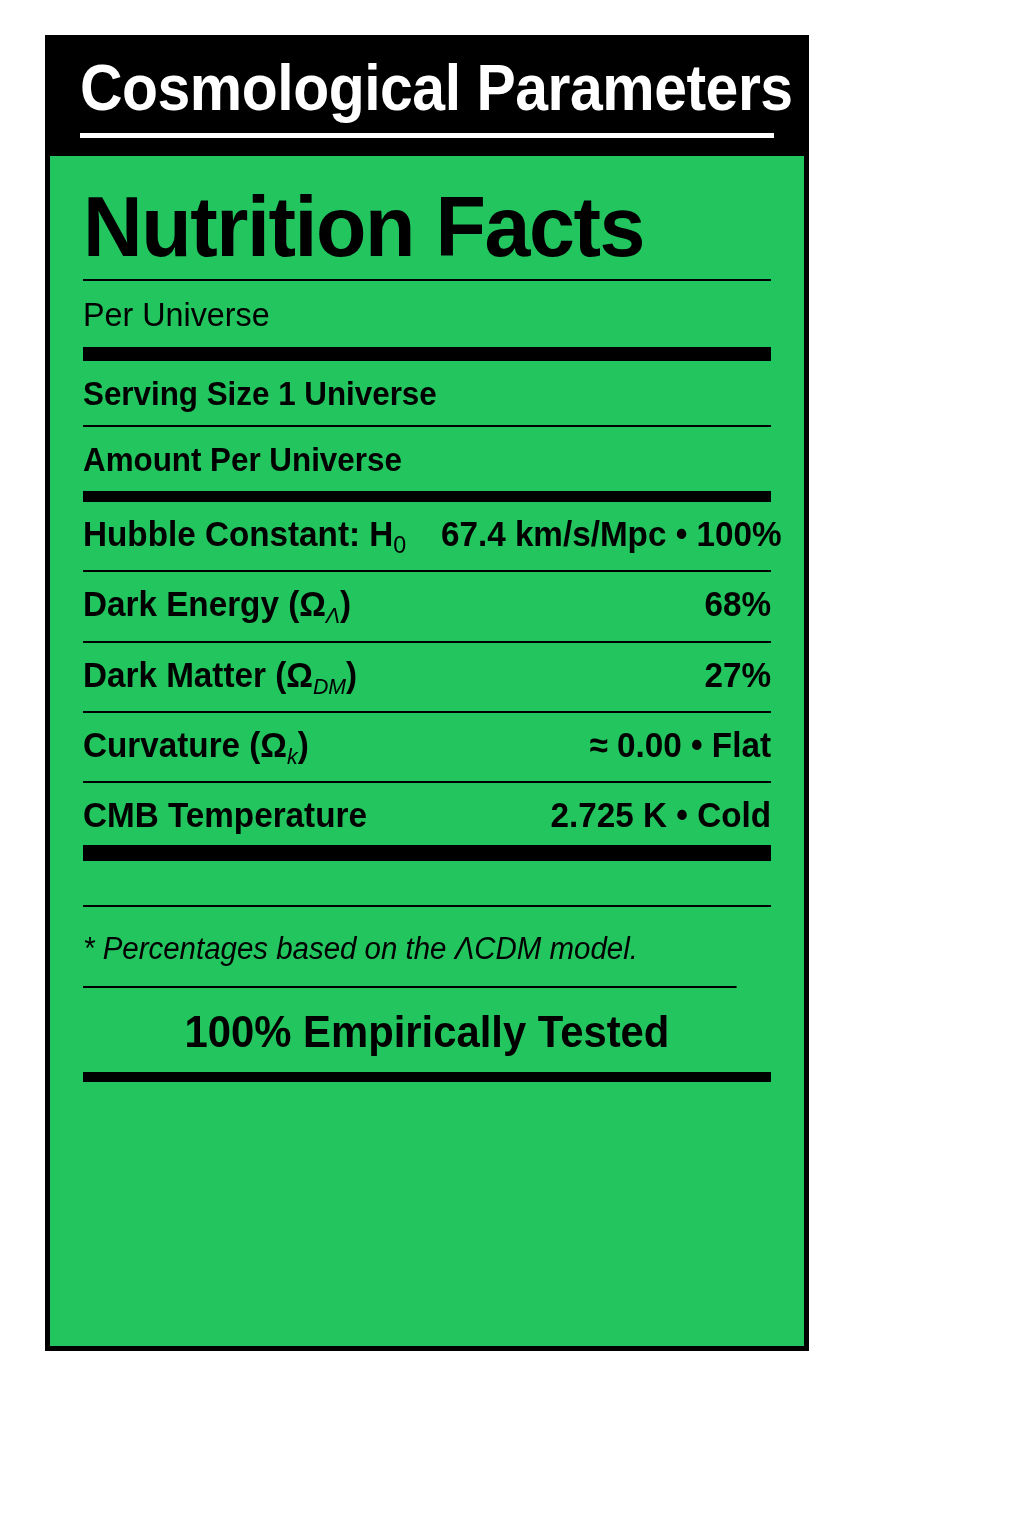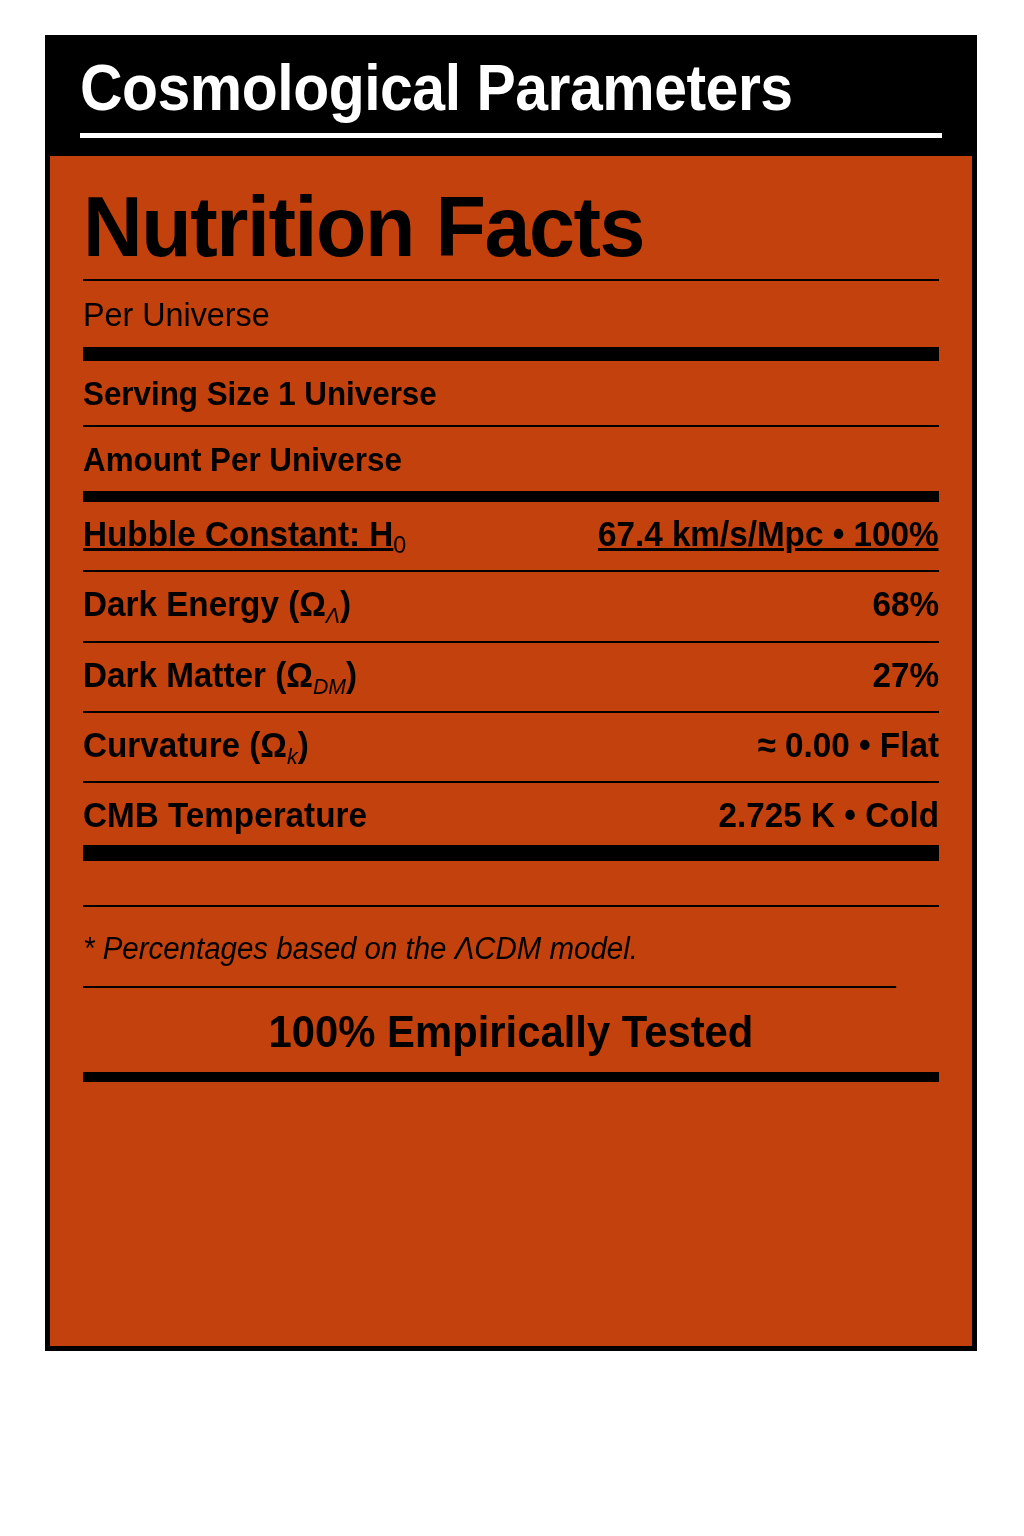--- a/index.html
+++ b/index.html
@@ -12,25 +12,25 @@
     height: 1536px;
     font-family: "Liberation Sans", sans-serif;
     -webkit-font-smoothing: antialiased;
   }
 
   
   .label-frame {
     position: absolute;
     left: 45px;
     top: 35px;
-    width: 932px;
+    width: 764px;
     height: 1316px;
     border: 5px solid #000000;
     box-sizing: border-box;
-    background: #c2410c;
+    background: #22c55e;
   }
 
   
   .banner {
     background: #000000;
     padding: 16px 30px 18px 30px;
     box-sizing: border-box;
   }
   .banner-title {
     color: #ffffff;
@@ -99,21 +99,21 @@
   
   .rows { }
   .row {
     display: flex;
     align-items: baseline;
     justify-content: space-between;
     padding: 14px 0 13px 0;
     border-bottom: 2px solid #000;
     white-space: nowrap;
   }
-  .row:first-child { border-top: none; text-decoration: underline; }
+  .row:first-child { border-top: none; }
   .row-name, .row-value {
     font-family: "Liberation Sans Narrow", "Liberation Sans", sans-serif;
     font-weight: bold;
     font-size: 35px;
     line-height: 1.0;
     color: #000;
     transform: scaleX(0.95);
   }
   .row-name  { transform-origin: left center; }
   .row-value { transform-origin: right center; }

